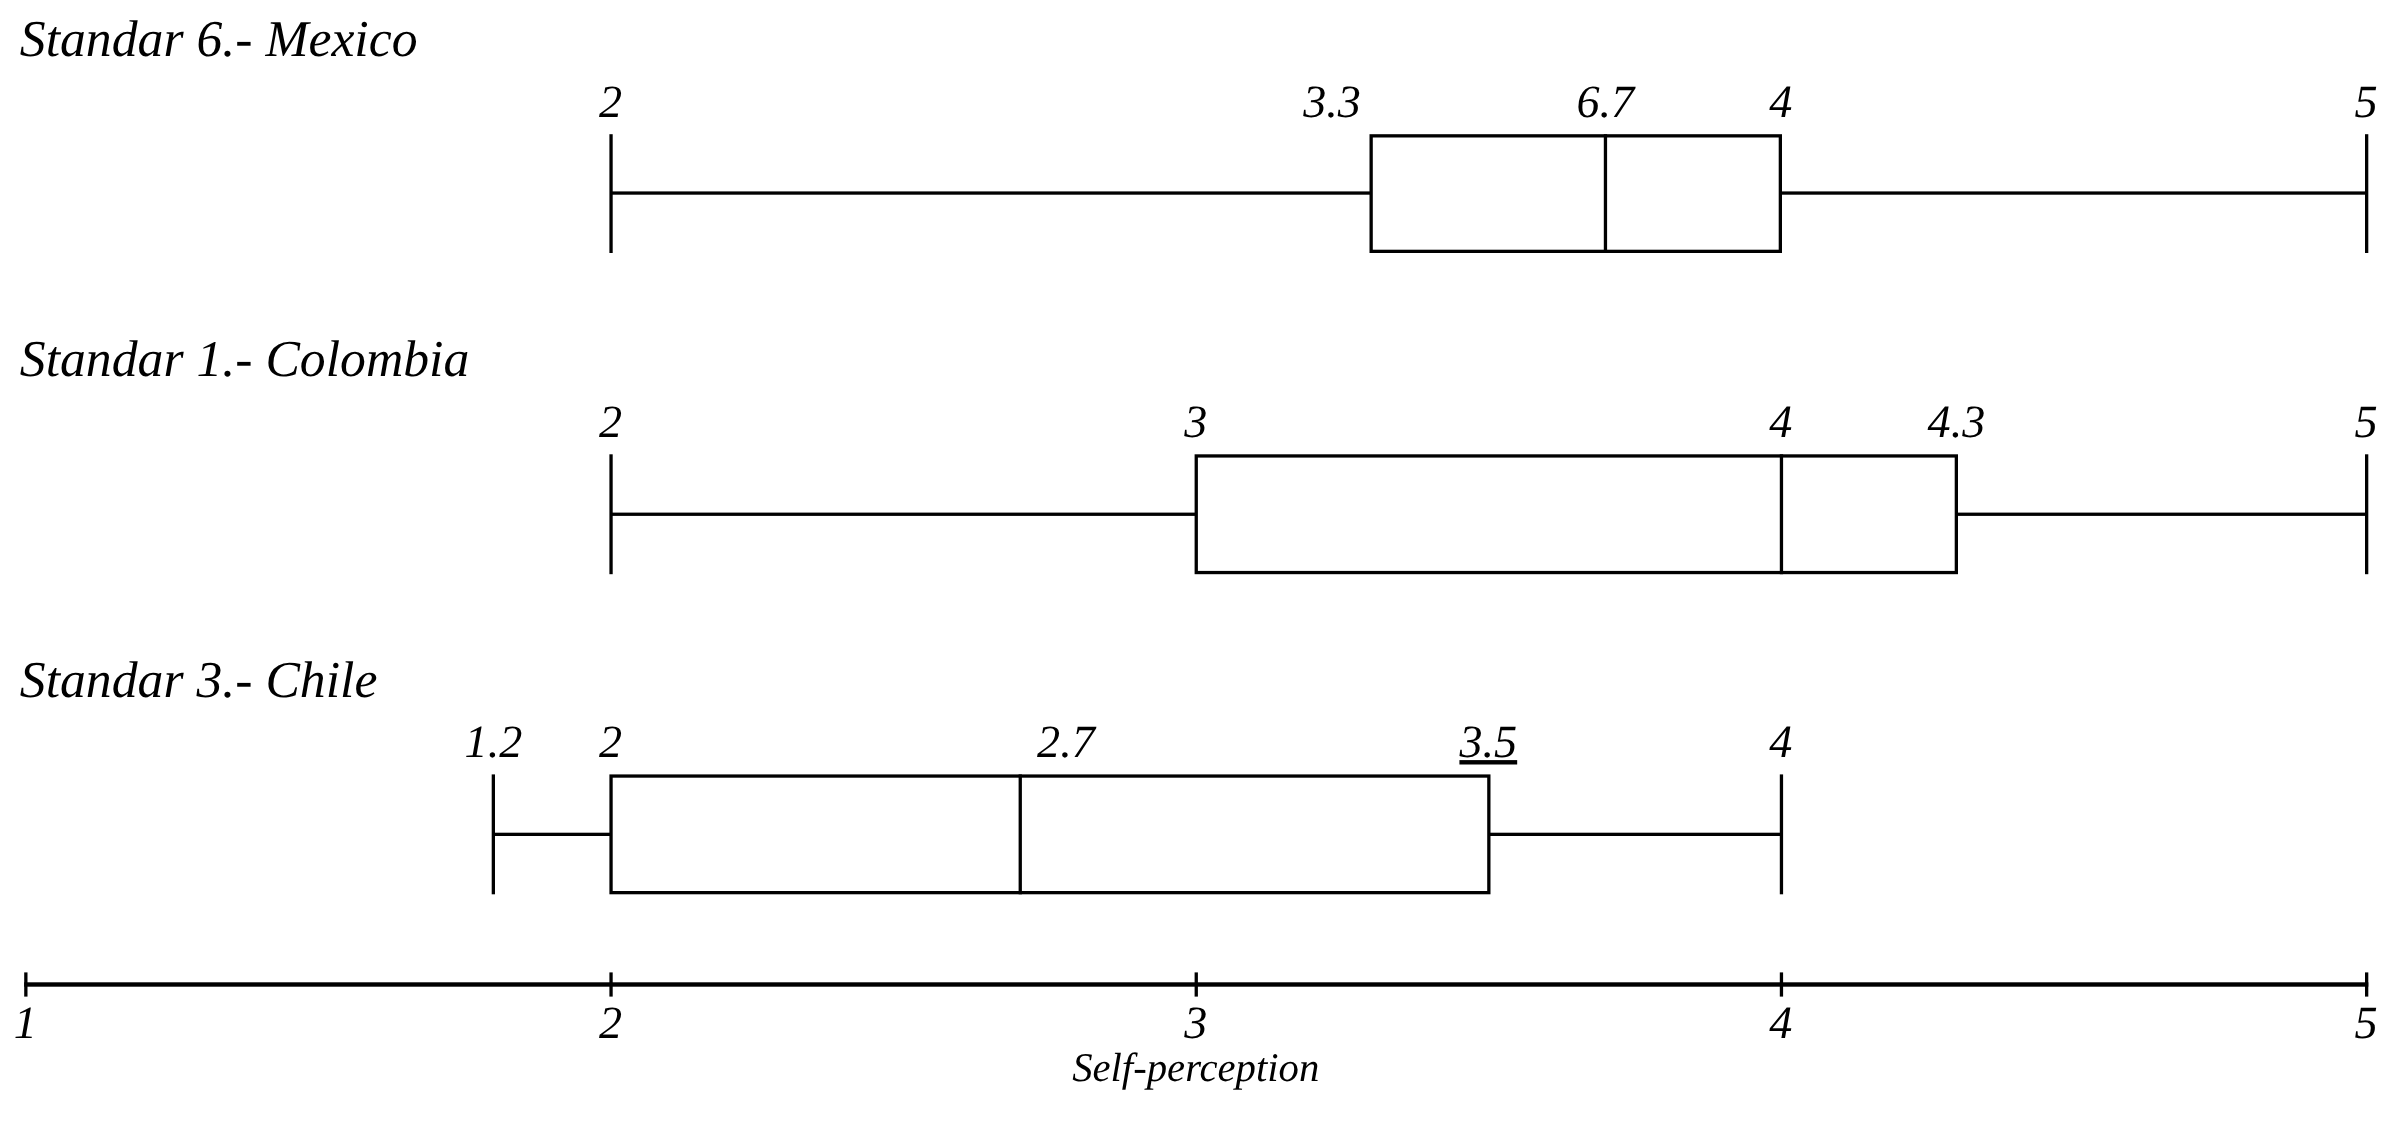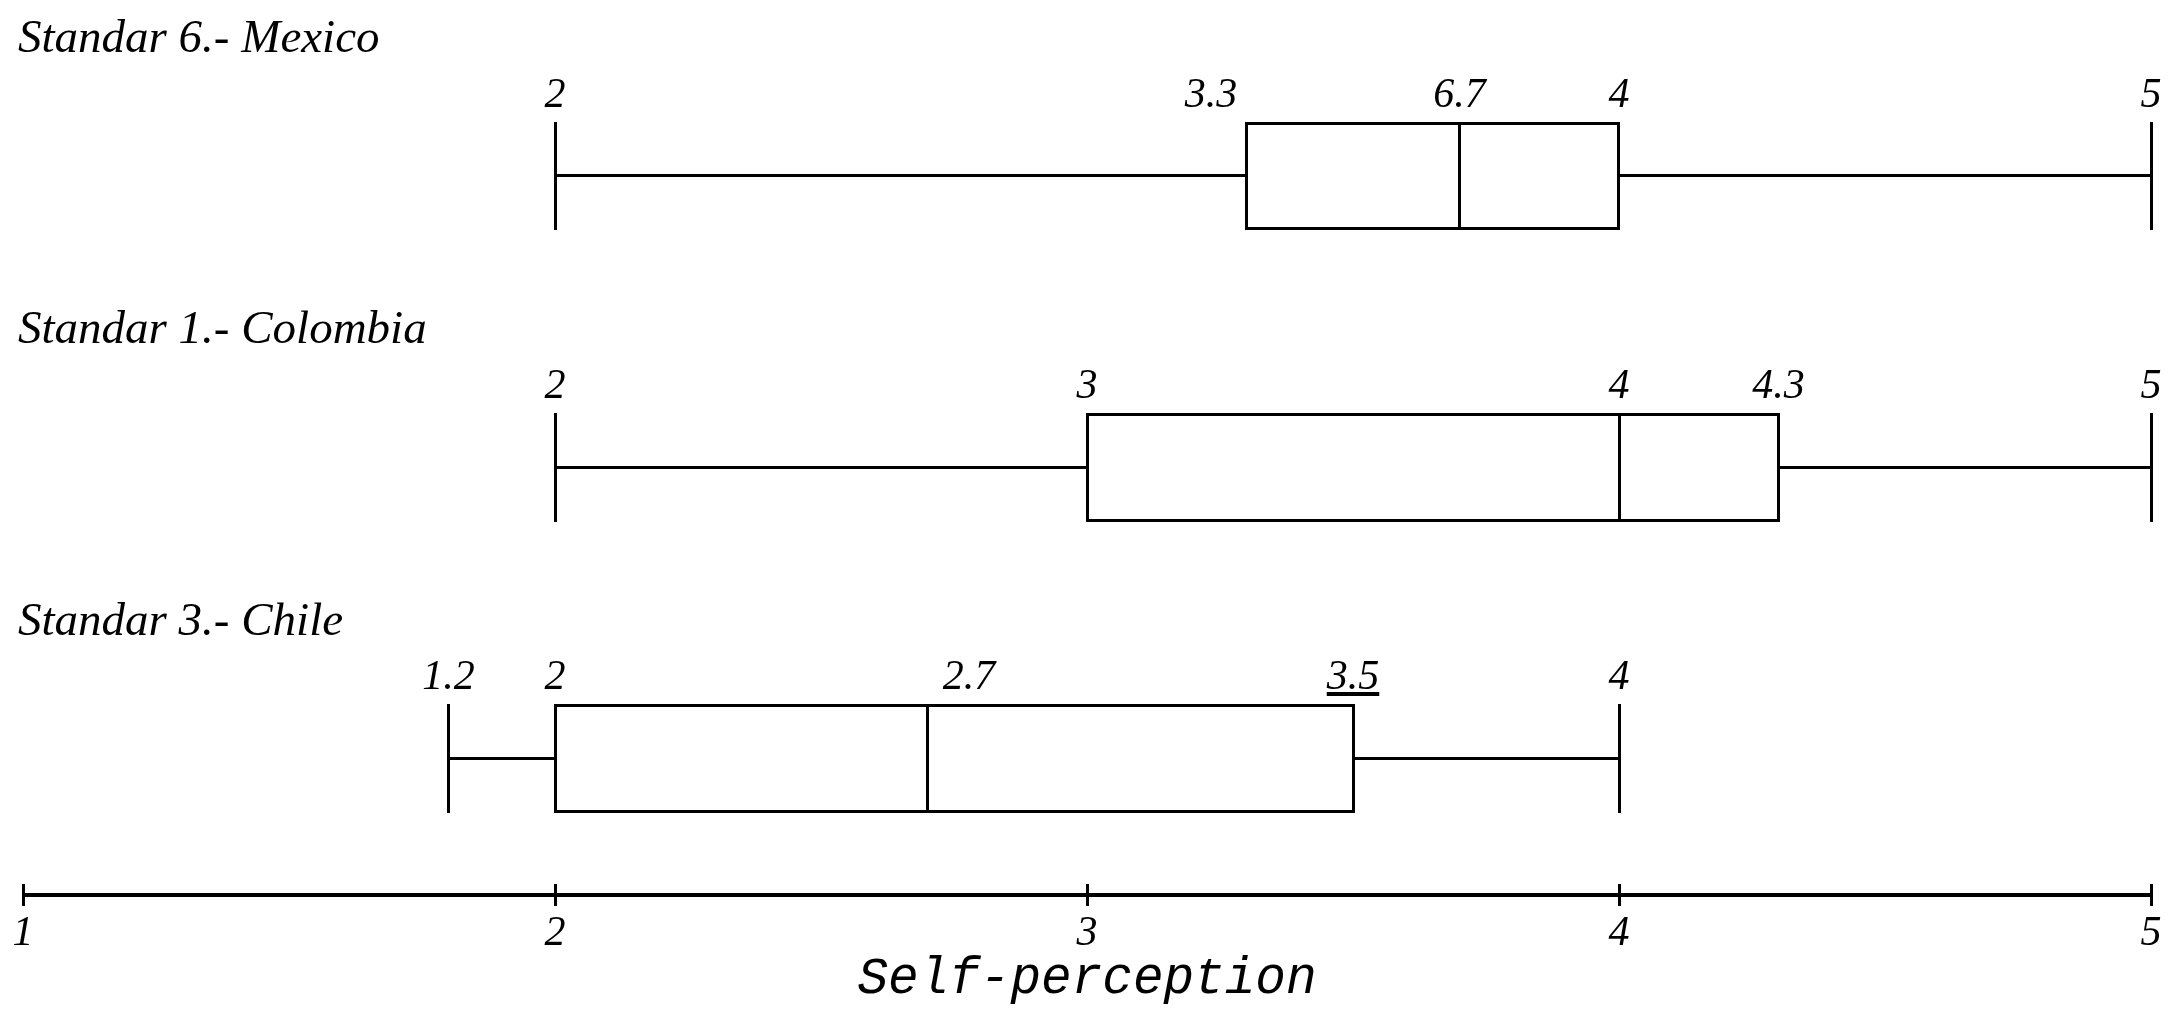--- a/index.html
+++ b/index.html
@@ -78,23 +78,22 @@
     position: absolute;
     top: 910px;
     transform: translateX(-50%);
     font-size: 42px;
     line-height: 1;
   }
   .axis-title {
     position: absolute;
     top: 952px;
     text-align: center;
-    font-size: 51px;
+    font-size: 37px;
     line-height: 1.1;
-    font-family: Liberation Mono, monospace;
   }
 </style>
 </head>
 <body>
 
 <div class="canvas">
 
   <section>
     <h2 class="series-title" style="top: 12px;">Standar 6.- Mexico</h2>
     <div class="plot" style="top: 122px; height: 108px;">

